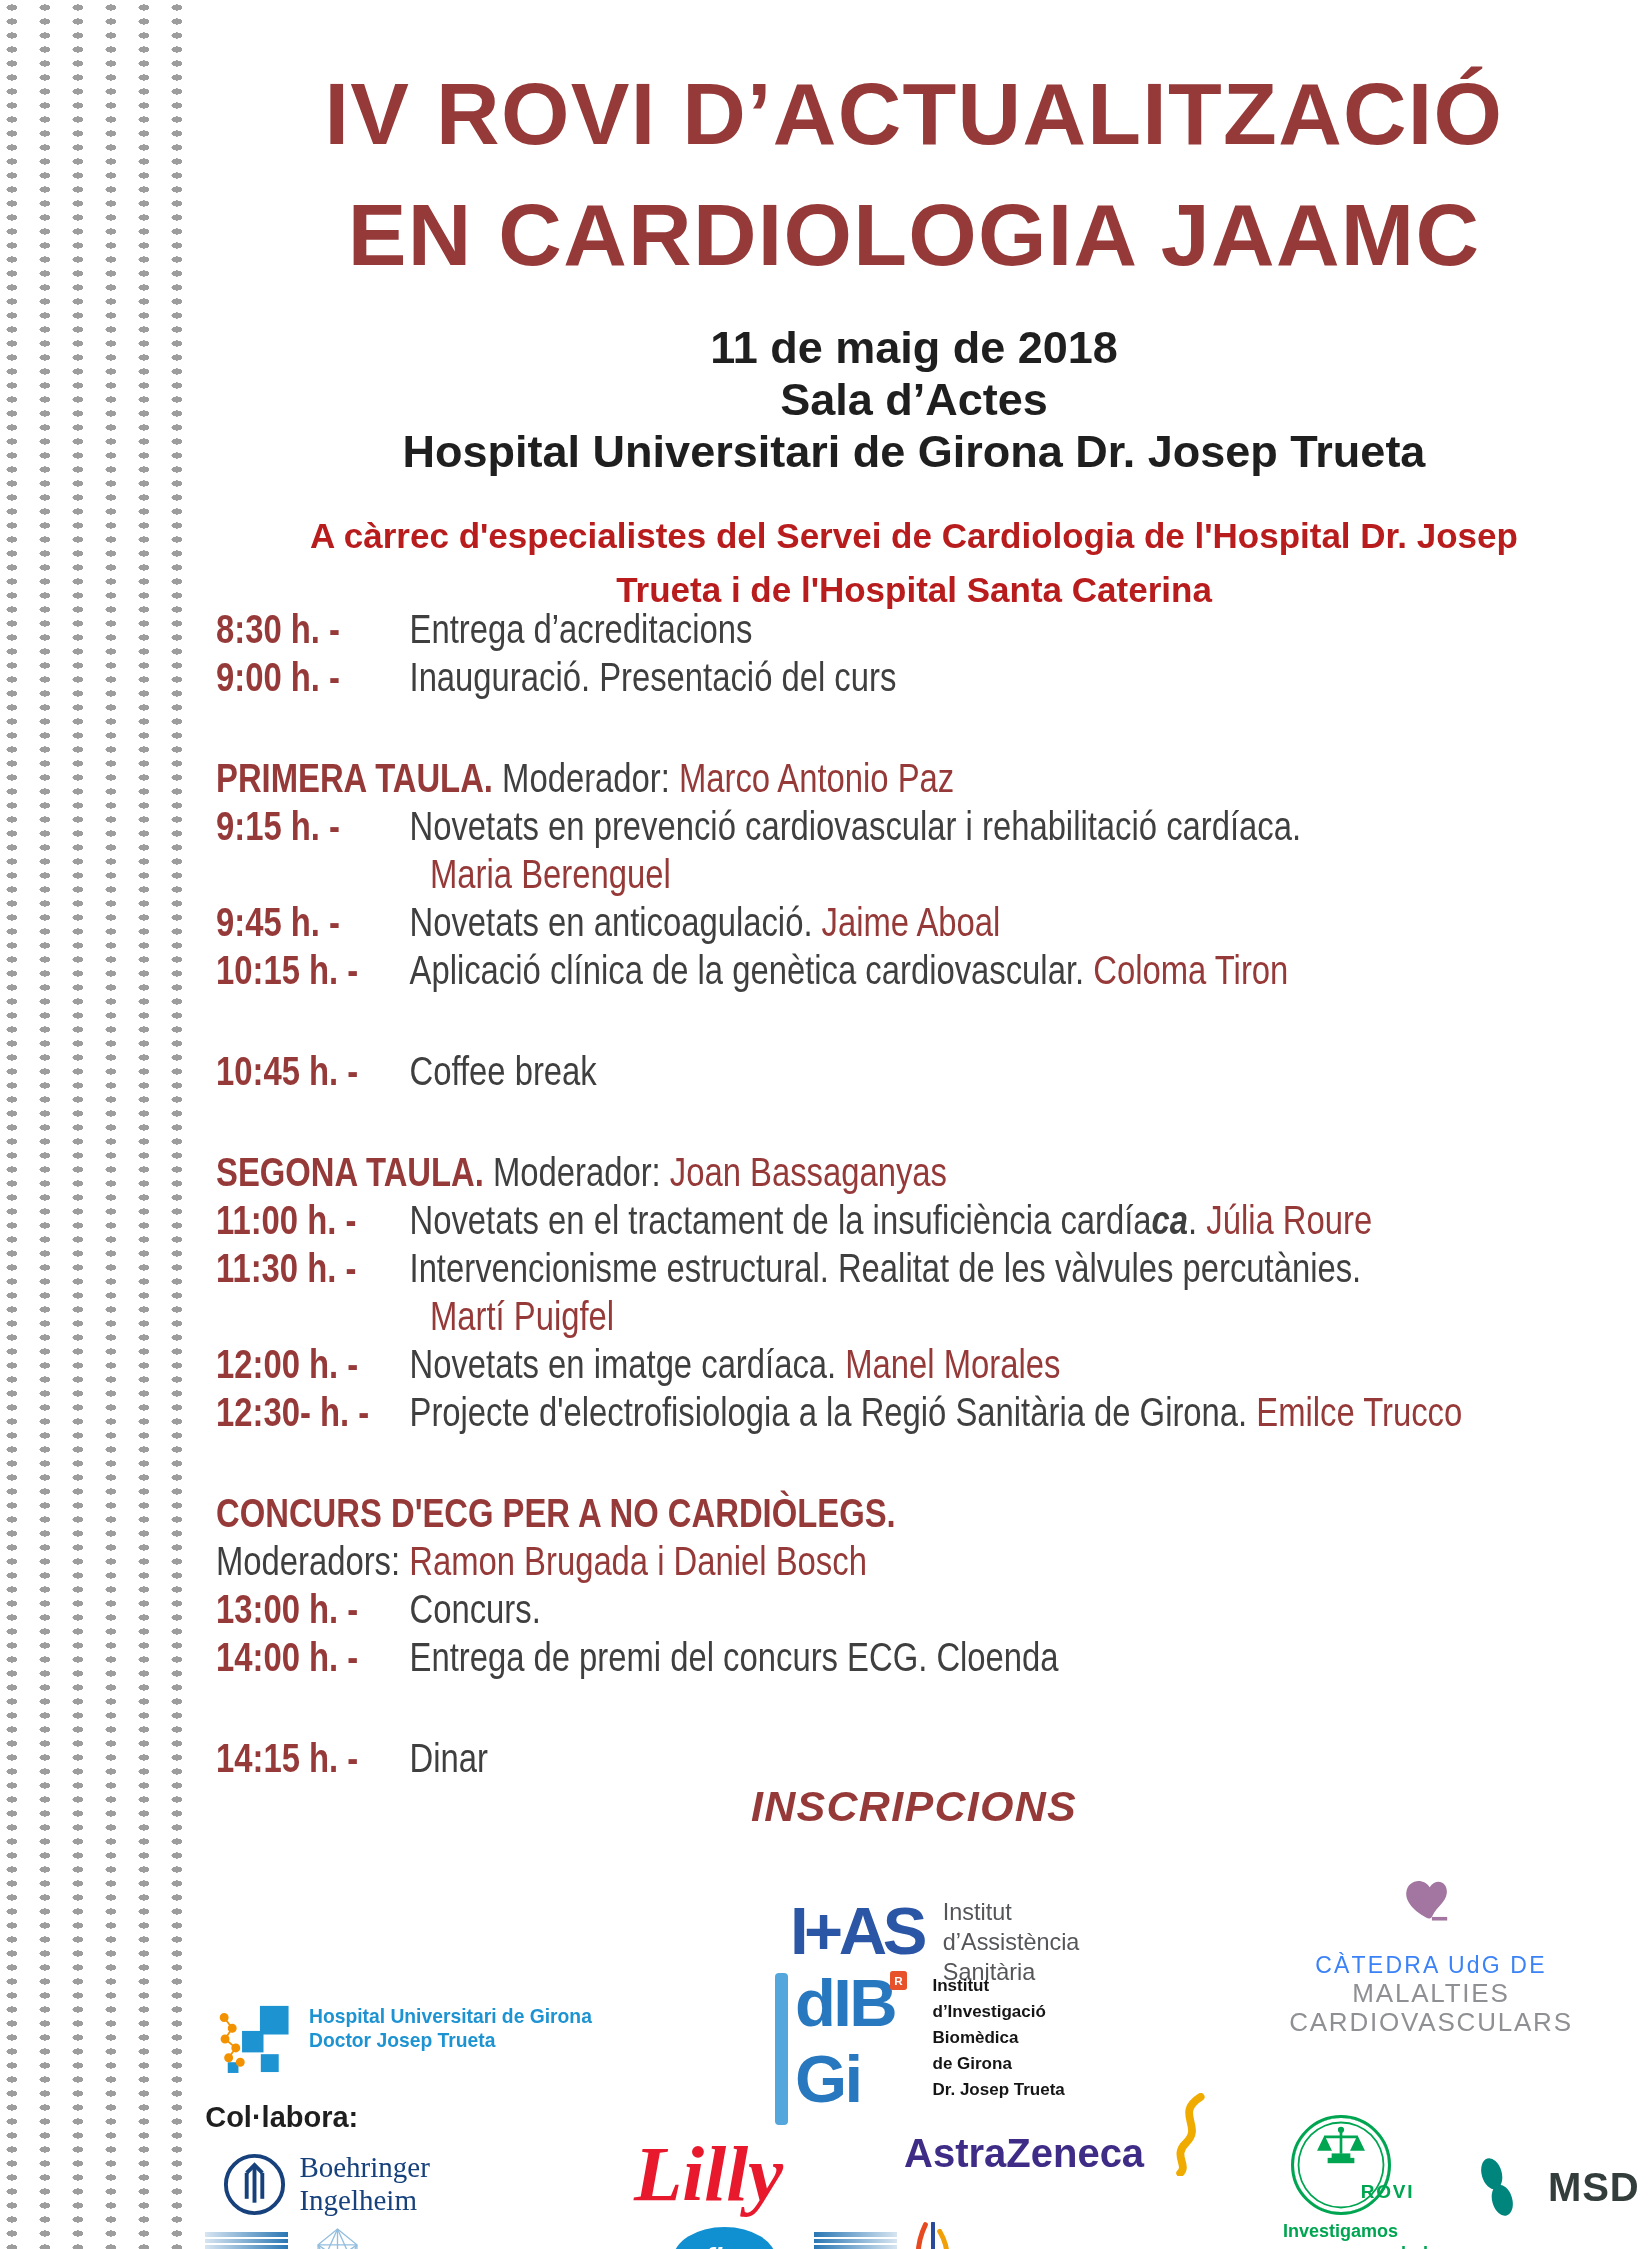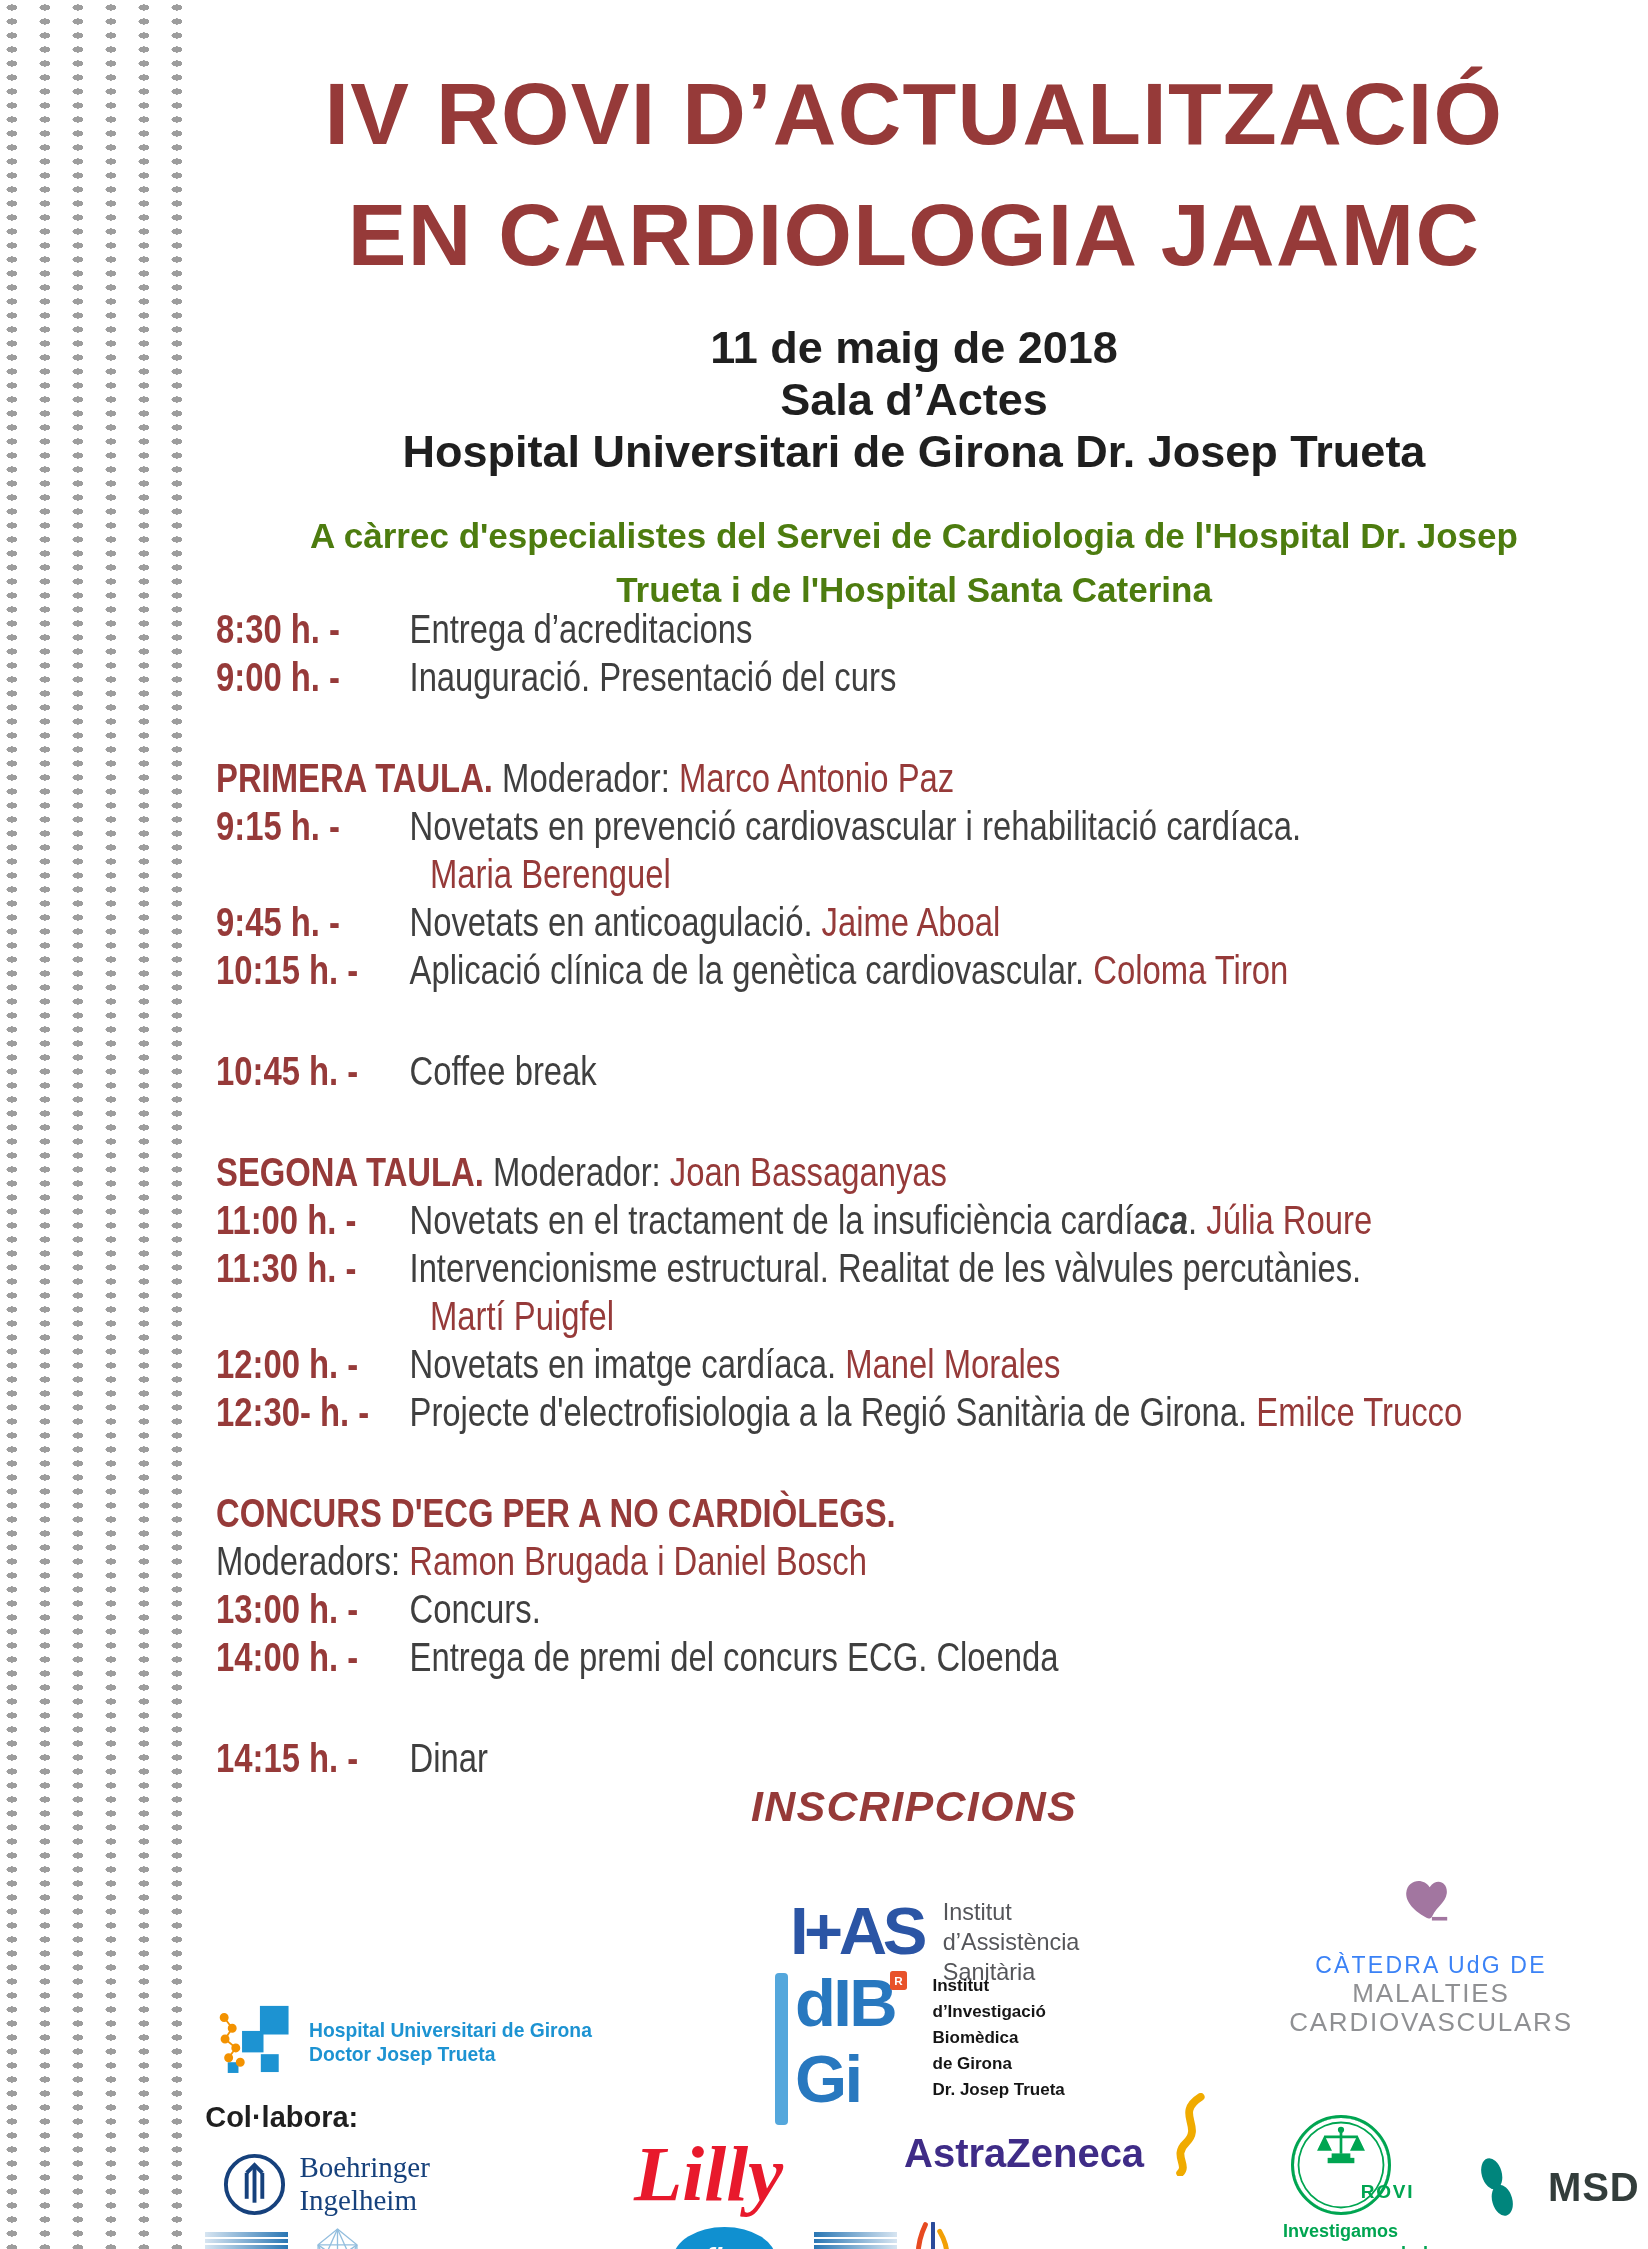--- a/index.html
+++ b/index.html
@@ -13,21 +13,21 @@
         background-image:radial-gradient(5.4px 3.1px at 5.8px 4.5px,#9d9d9d 97%,rgba(0,0,0,0) 100%);
         background-size:33px 14px;}
   .content{position:absolute;left:216px;top:0;width:1396px;height:100%;}
 
   
   .header{padding-top:53px;}
   .title{width:100%;text-align:center;font-weight:bold;font-size:88px;line-height:121px;
          color:var(--accent);letter-spacing:1.3px;white-space:nowrap;}
   .header-sub{text-align:center;margin-top:27.4px;}
   .hs-line{font-size:45px;line-height:52px;font-weight:bold;color:var(--black);}
-  .byline{margin-top:31px;font-size:35px;line-height:54px;font-weight:bold;color:#4d7c0f;}
+  .byline{margin-top:31px;font-size:35px;line-height:54px;font-weight:bold;color:#b91c1c;}
 
   
   .schedule{position:absolute;left:0;top:605px;width:1732px;transform:scaleX(0.82);
             transform-origin:0 0;font-size:40px;line-height:48px;color:var(--body);}
   .row{white-space:nowrap;}
   .row.spacer{height:53px;}
   .time{display:inline-block;width:236px;font-weight:bold;color:var(--accent);}
   .row.cont{padding-left:261px;}
   .seg-text{color:#3f3f3f;}
   .seg-accent{color:var(--accent);}
@@ -48,21 +48,21 @@
   .gencat-text .g2{font-size:23px;color:#111;font-weight:bold;line-height:28px;}
 
   .ias{left:574px;top:22.5px;display:flex;gap:20px;align-items:flex-start;}
   .ias-mark{font-size:67px;font-weight:bold;color:#2b55a5;letter-spacing:-4.5px;line-height:72px;}
   .ias-text{font-size:23.4px;line-height:30px;color:#55565a;padding-top:2.7px;}
 
   .catedra{left:1008px;top:6.7px;width:414px;text-align:center;}
   .catedra .eyebrow{margin-top:28px;font-size:23px;letter-spacing:2.2px;color:#3b82f6;}
   .catedra .big{font-size:26px;letter-spacing:1.8px;color:#8f9093;line-height:29px;}
 
-  .trueta{left:0;top:133px;display:flex;gap:19px;align-items:center;}
+  .trueta{left:0;top:133px;display:flex;gap:19px;}
   .trueta-text div{font-size:19.3px;font-weight:bold;color:#1d93d2;line-height:24px;}
 
   .idibgi{left:559px;top:101px;display:flex;gap:22.5px;}
   .idibgi-mark{position:relative;width:135px;height:157px;}
   .idibgi-bar{position:absolute;left:0;top:0;width:12.6px;height:152px;background:#54a7dc;border-radius:4px;}
   .idibgi-dib,.idibgi-gi{position:absolute;left:20px;font-size:67px;font-weight:bold;
                          color:#2878bf;letter-spacing:-2.7px;line-height:67px;}
   .idibgi-dib{top:-3.6px;}
   .idibgi-gi{top:72px;}
   .idibgi-r{position:absolute;left:115px;top:-1.8px;width:17px;height:19px;background:#e8522a;color:#fff;

